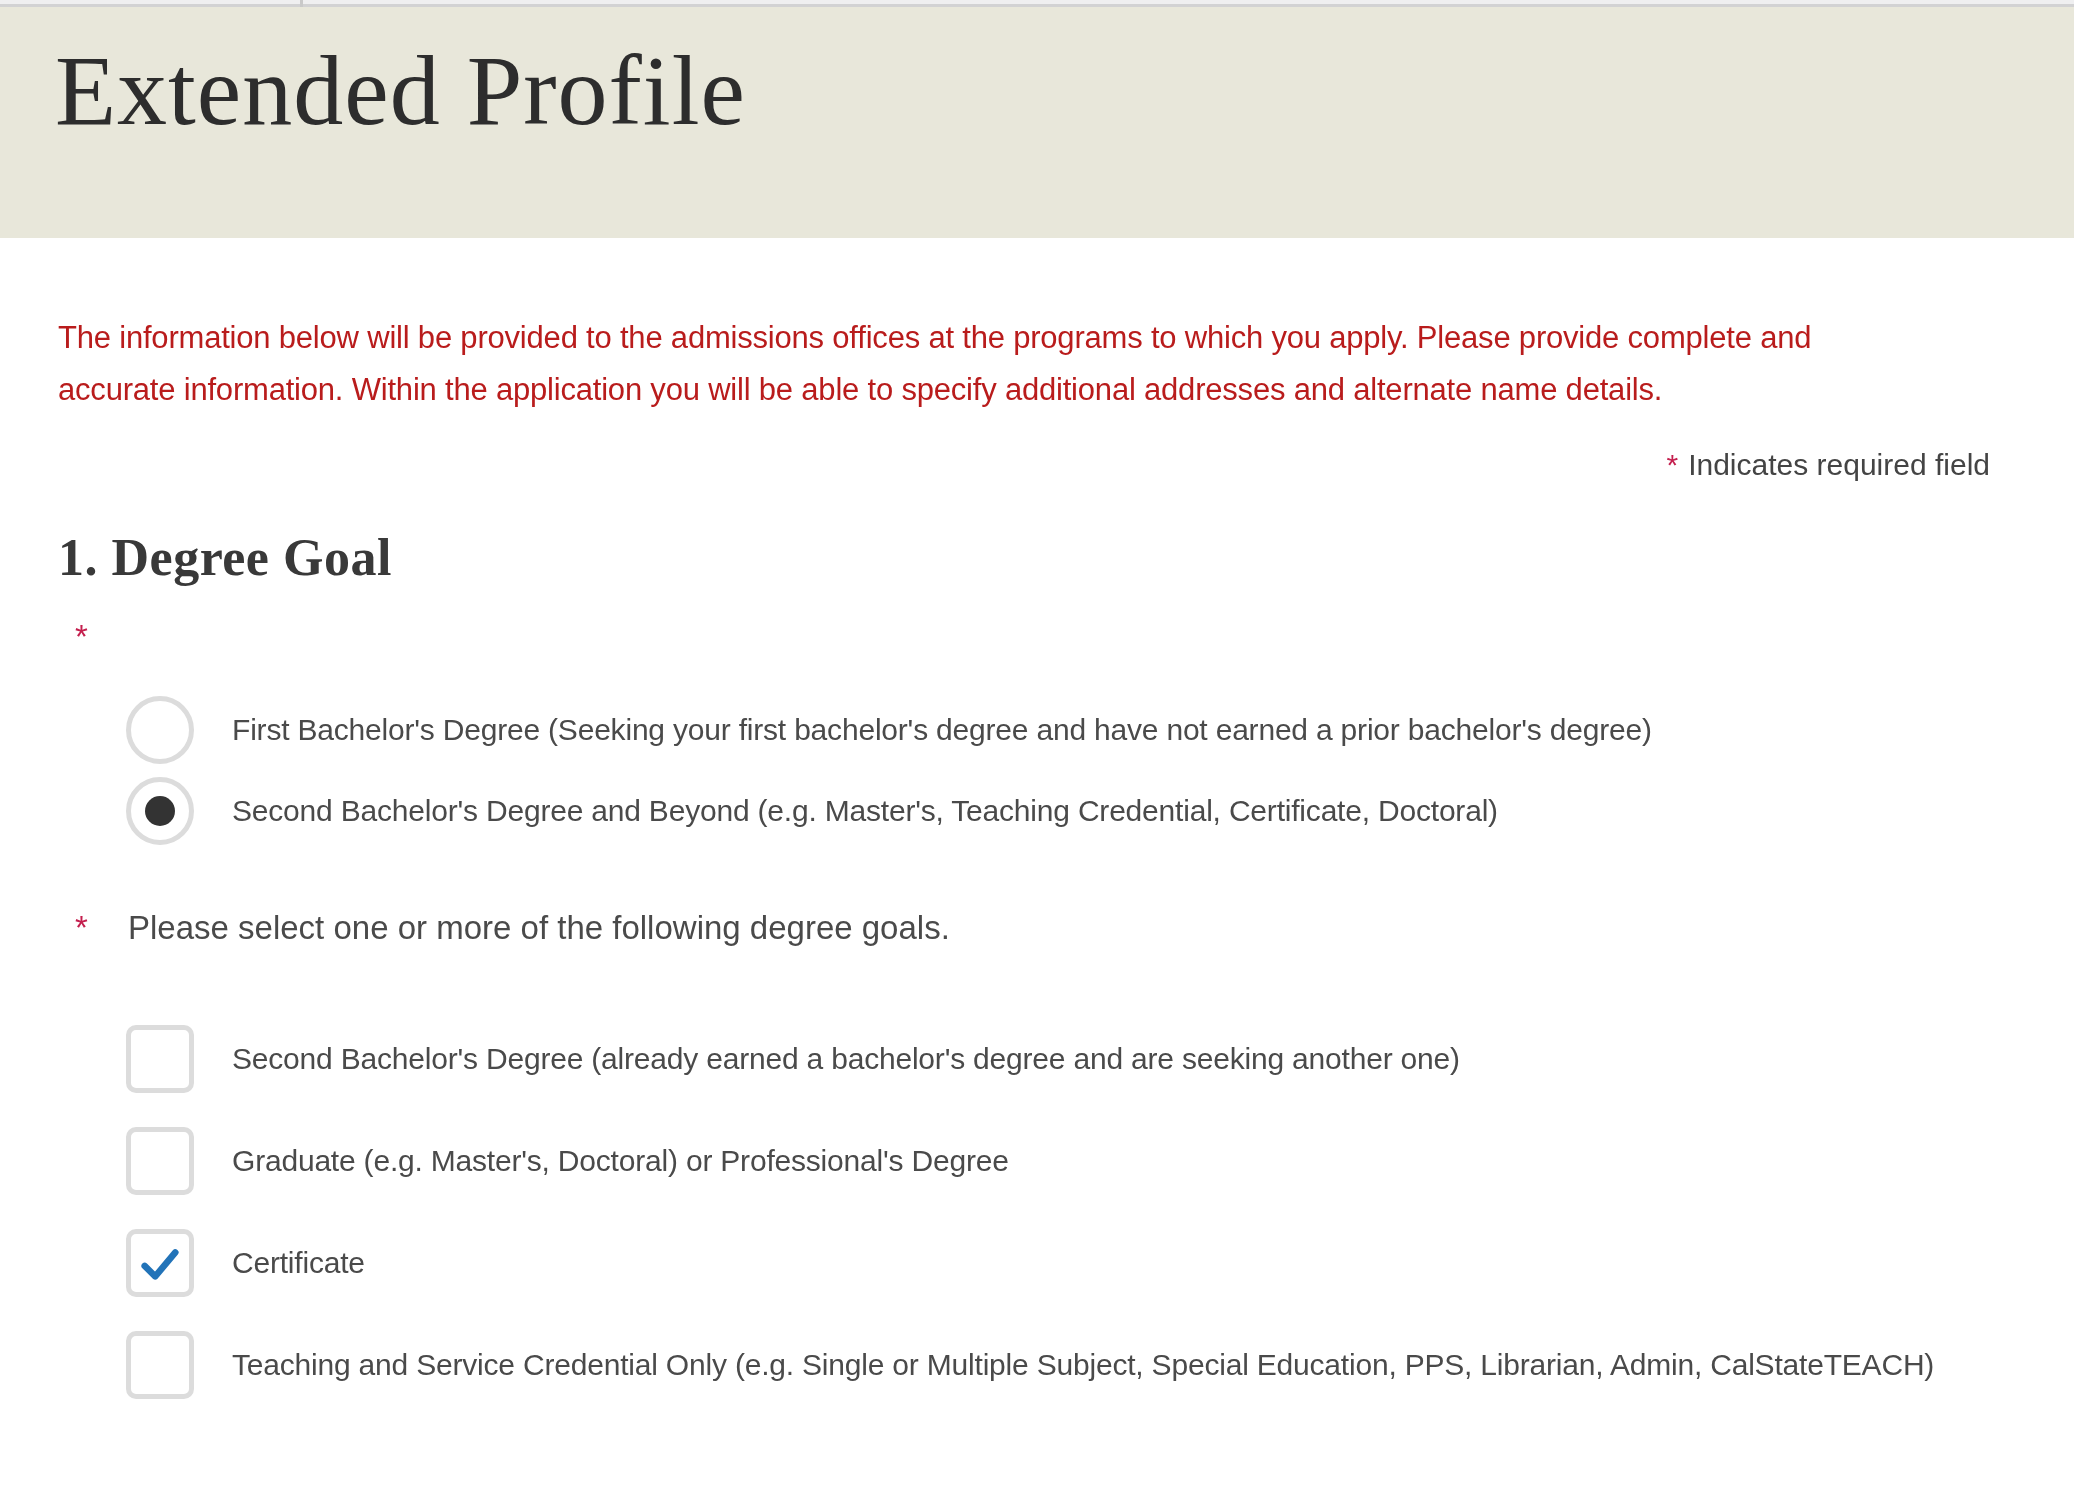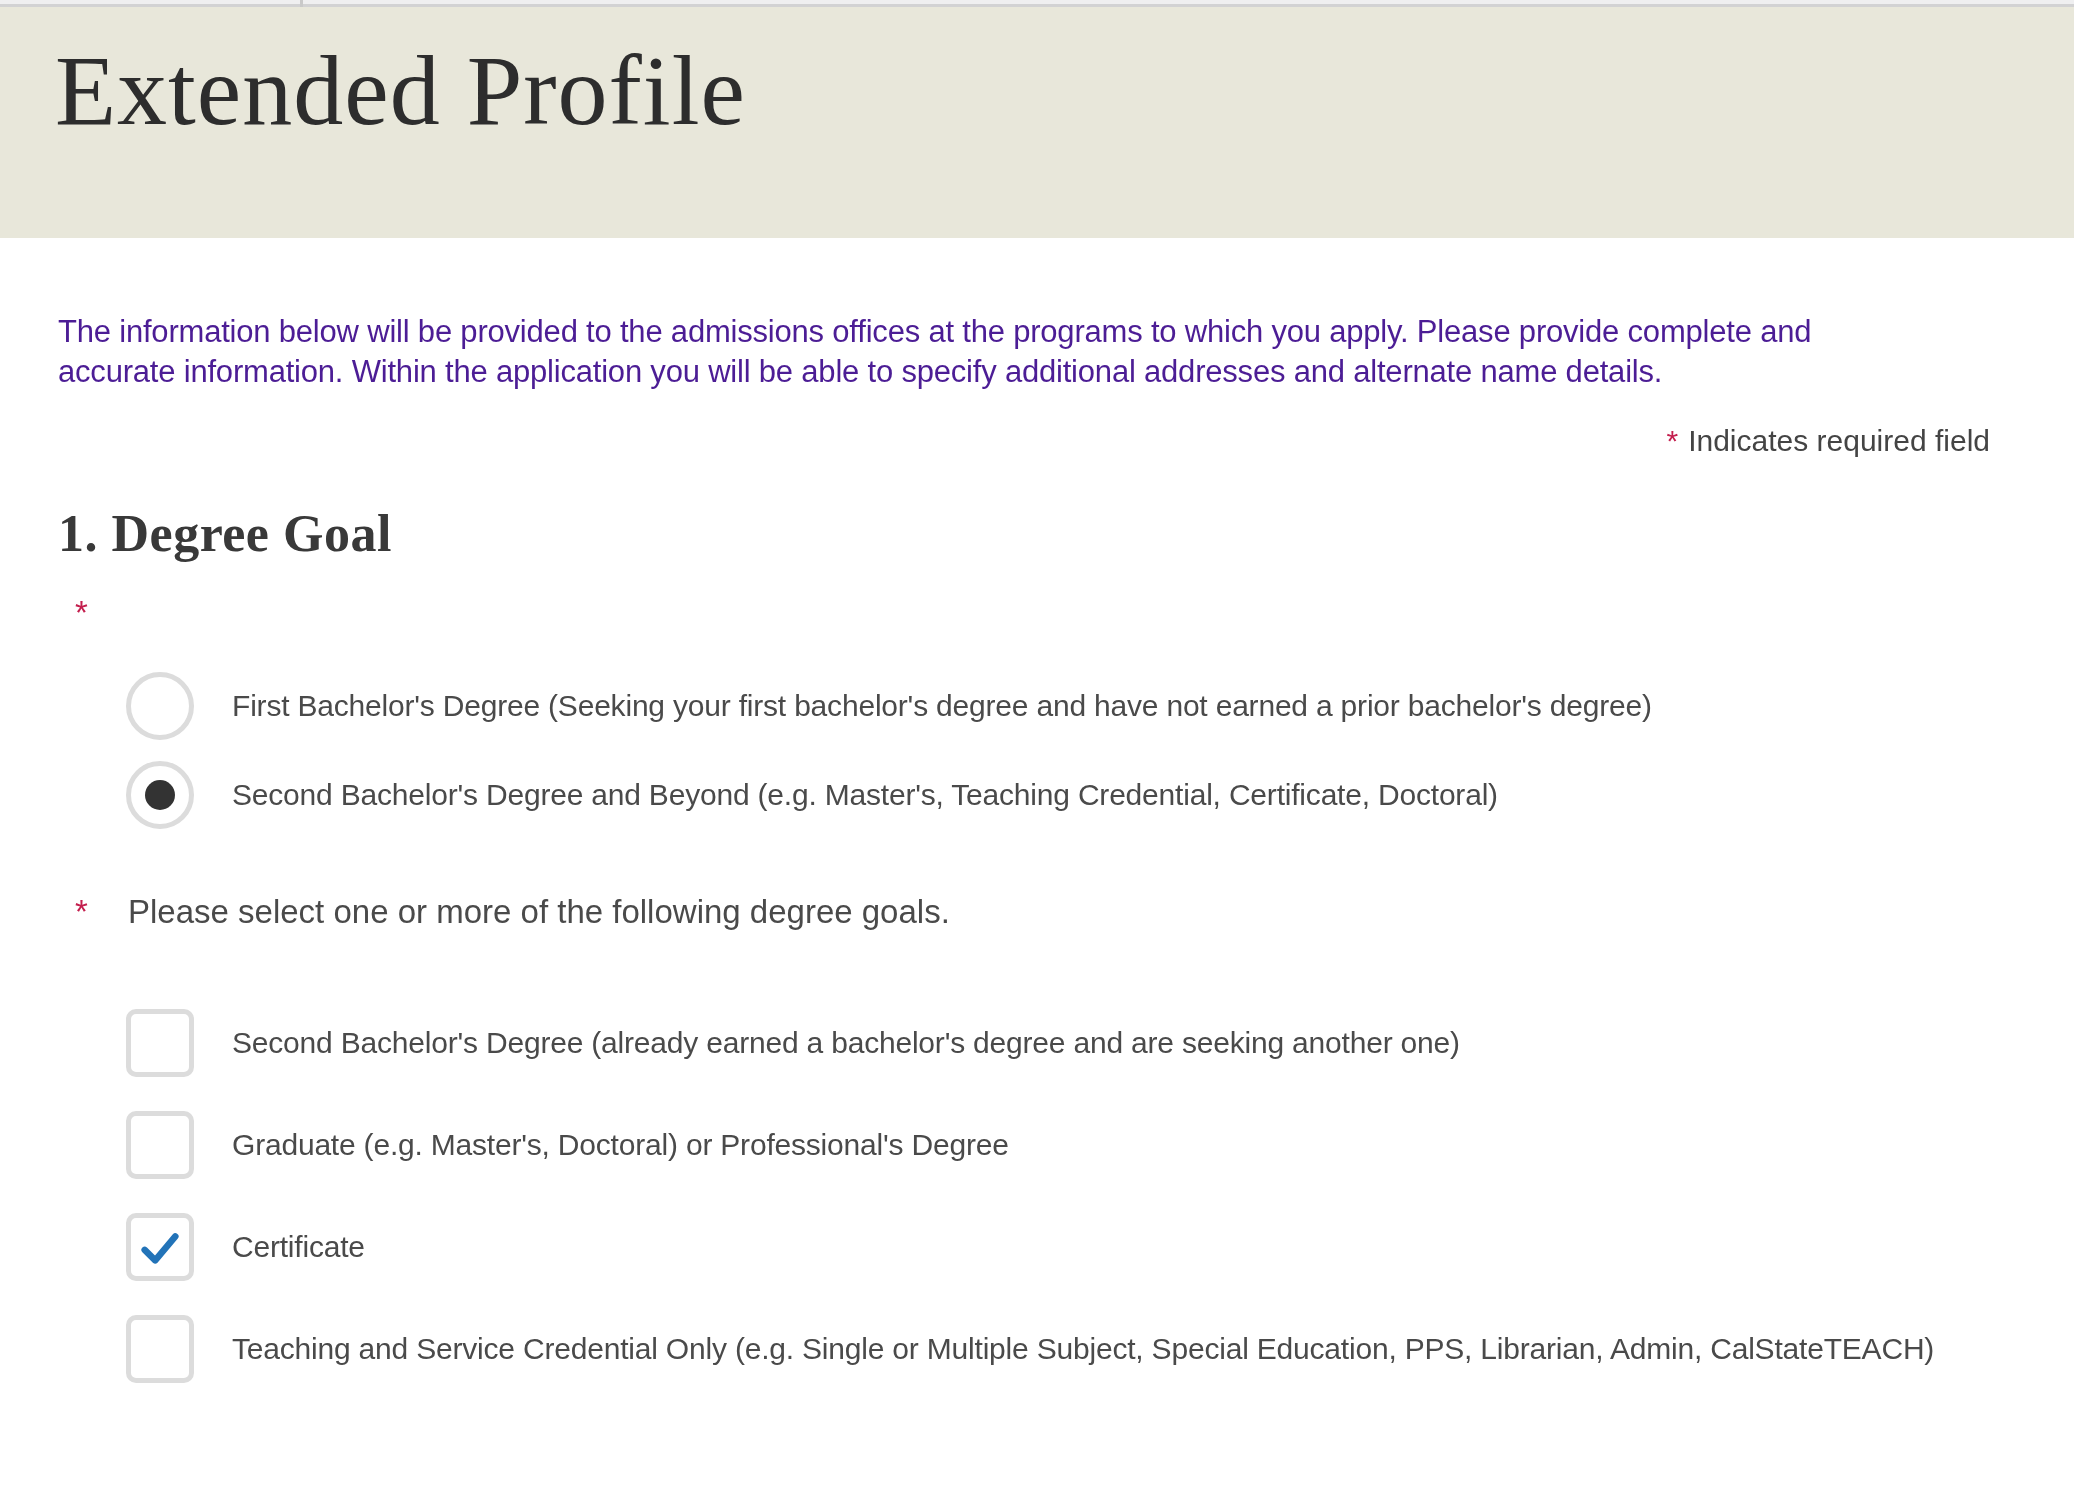--- a/index.html
+++ b/index.html
@@ -41,23 +41,23 @@
     letter-spacing: 1px;
   }
 
   .content {
     padding: 0 84px 0 58px;
   }
 
   .intro {
     margin-top: 74px;
     font-size: 31px;
-    line-height: 40px;
+    line-height: 52px;
     letter-spacing: -0.2px;
-    color: #4c1d95;
+    color: #b91c1c;
     white-space: pre-line;
   }
 
   .required-note {
     margin-top: 32px;
     height: 42px;
     text-align: right;
     font-size: 30px;
     color: #444444;
   }
@@ -92,21 +92,21 @@
     font-size: 33px;
   }
   .q1 { margin-top: 26px; }
   .q2 { margin-top: 60px; }
 
   .options {
     display: flex;
     flex-direction: column;
     padding-left: 68px;
   }
-  .radio-options   { margin-top: 36px; row-gap: 21px; }
+  .radio-options   { margin-top: 36px; row-gap: 13px; }
   .checkbox-options{ margin-top: 74px; row-gap: 34px; }
 
   .option-row {
     display: flex;
     align-items: center;
     column-gap: 38px;
   }
   .option-row .option-label {
     font-size: 30px;
     letter-spacing: -0.2px;

